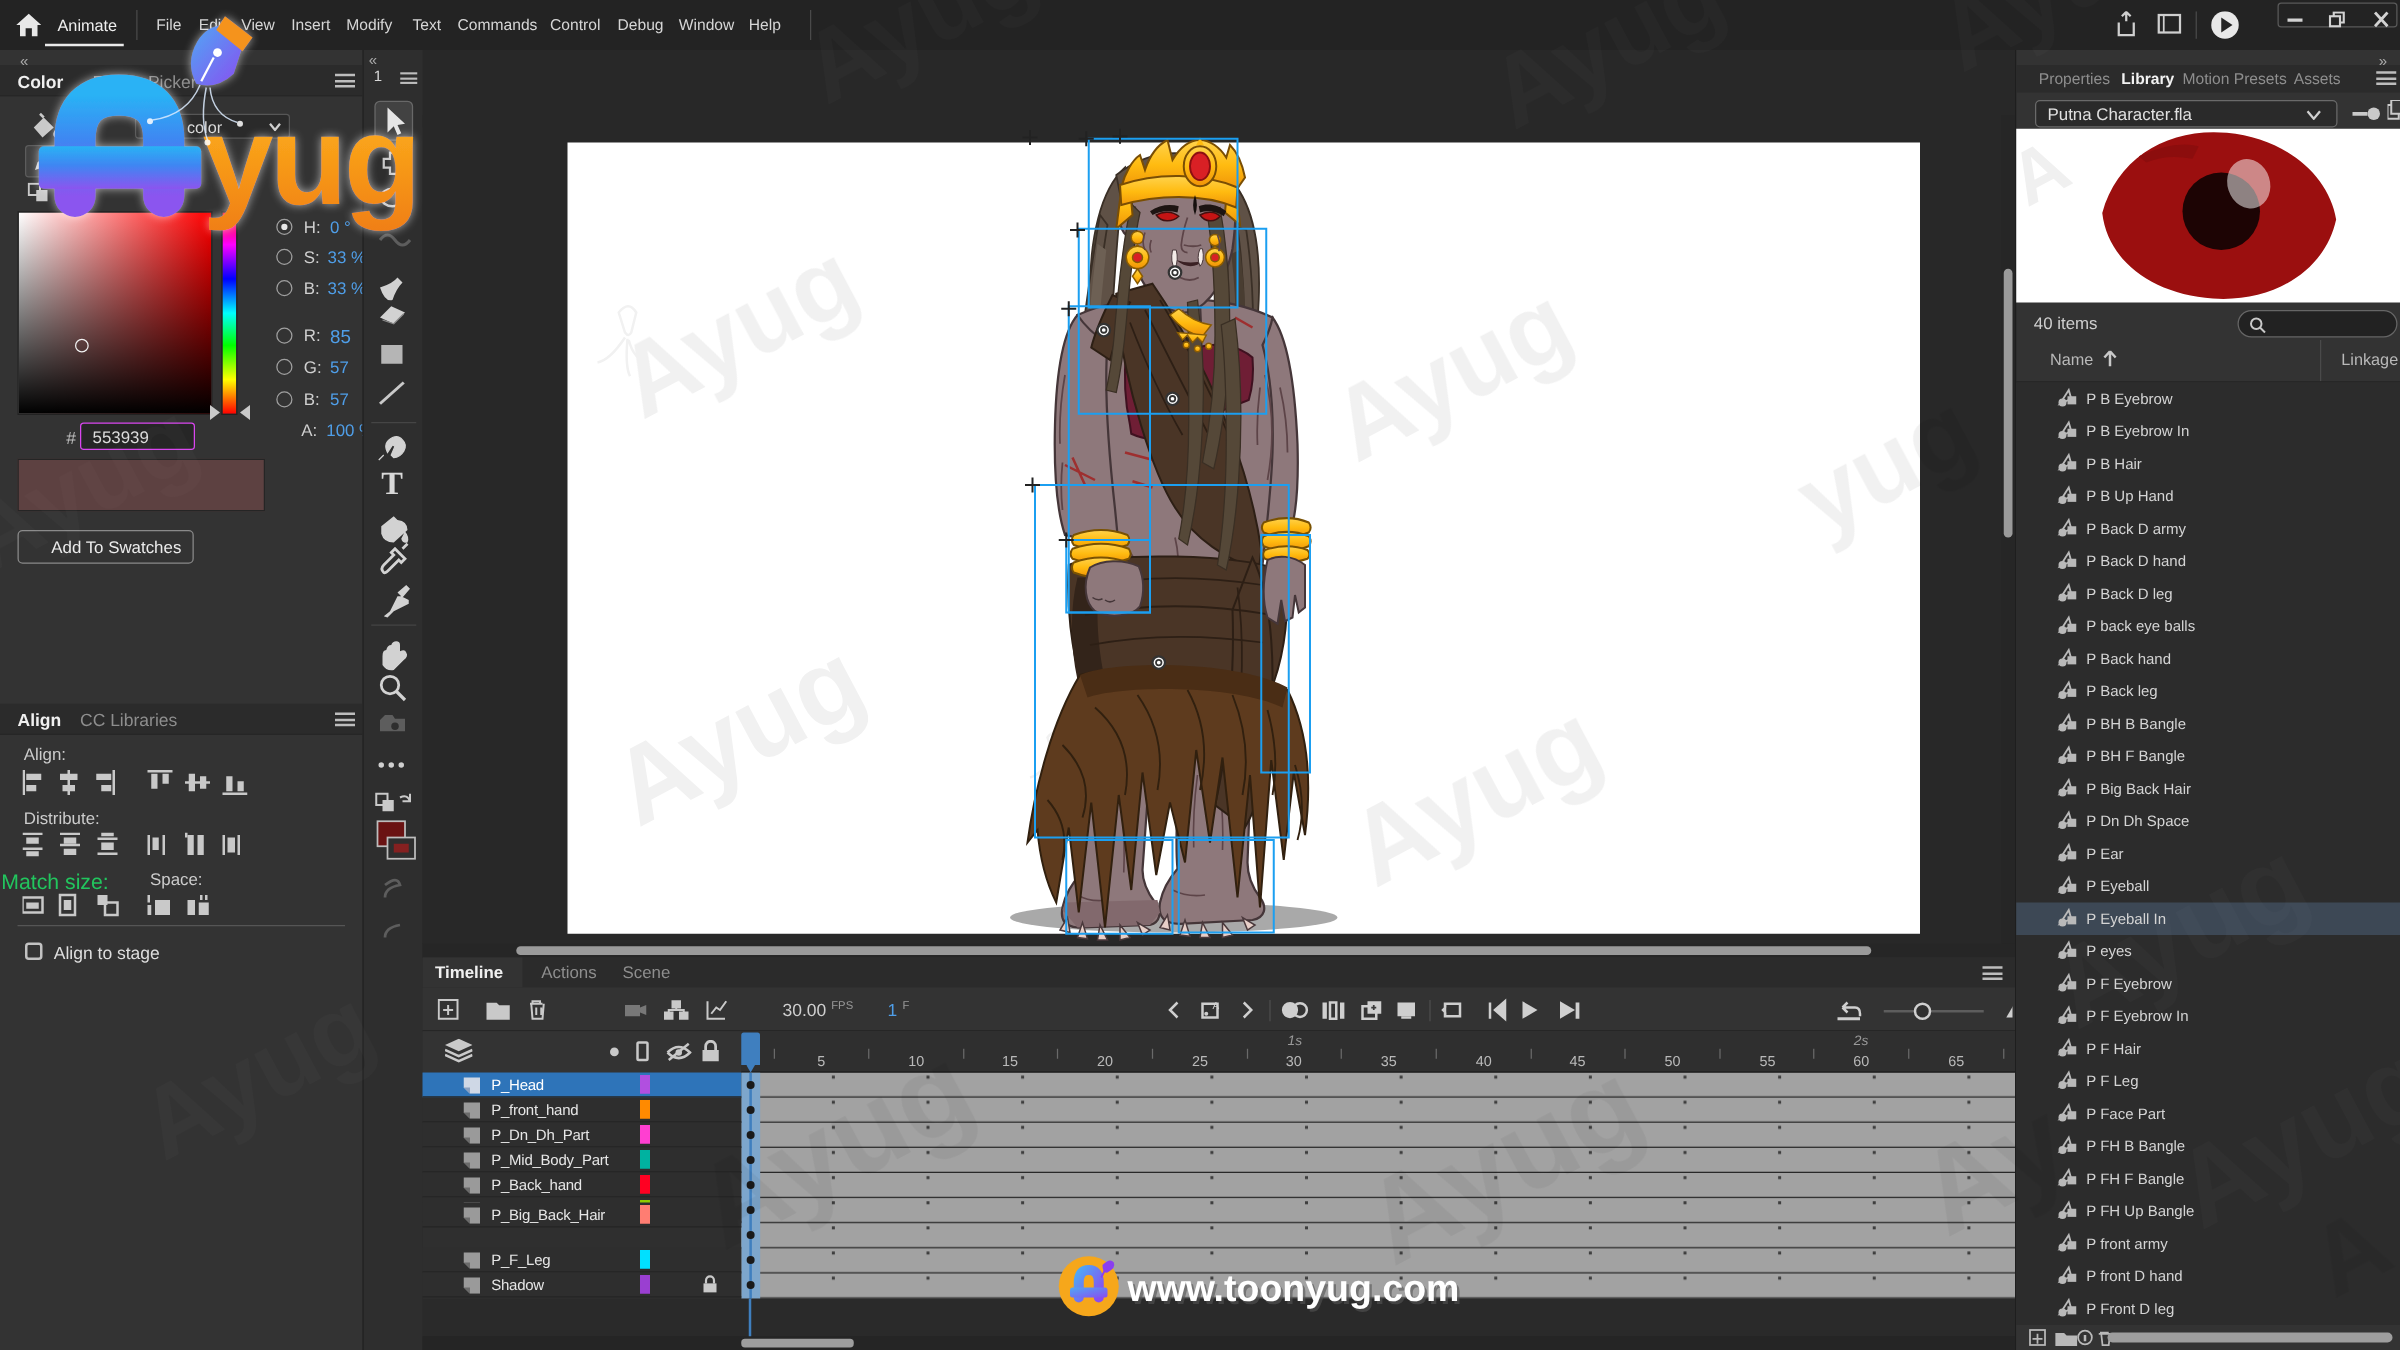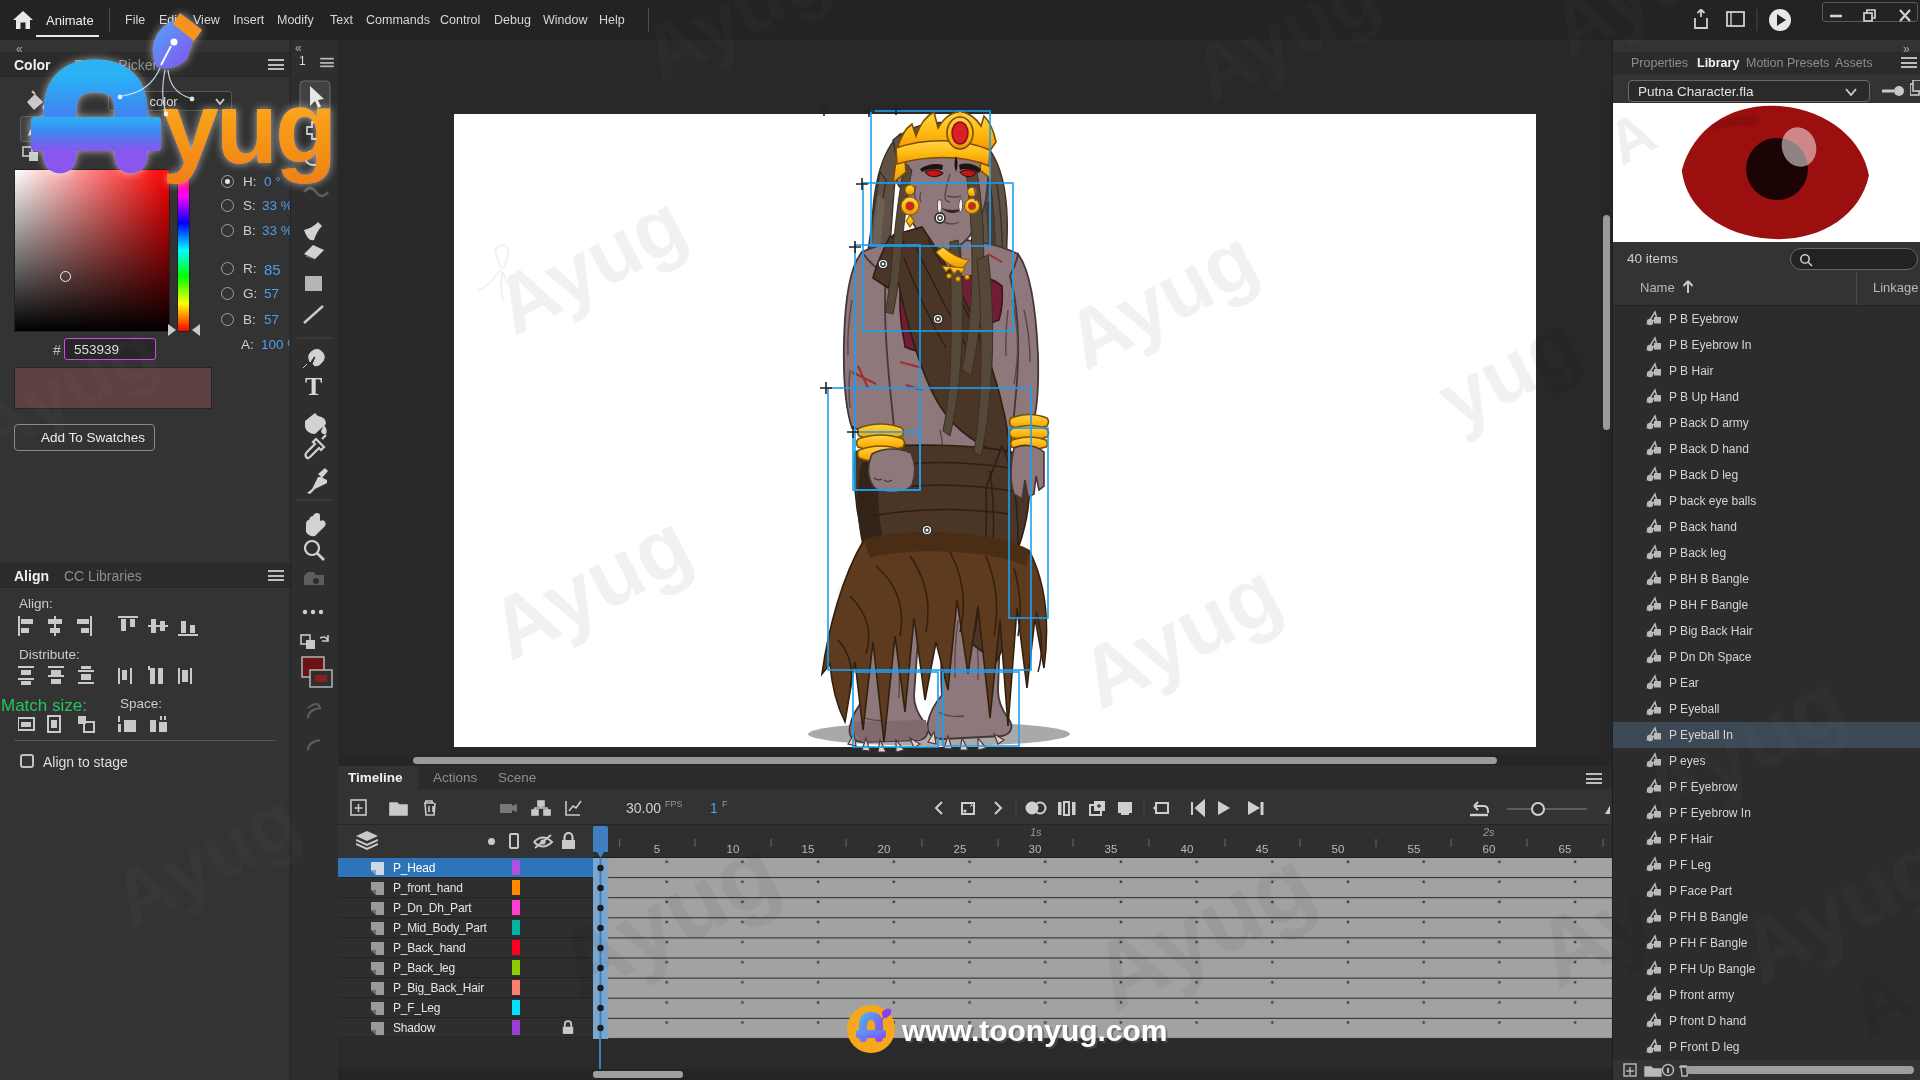--- a/index.html
+++ b/index.html
@@ -731,21 +731,21 @@
             <div class="chip" style="background:#ff0022"></div>
           </div>
         <div class="tlrow" style="top:100px">
             <svg class="abs" style="left:32px;top:3px" width="15" height="14" viewBox="0 0 15 14">
               <path d="M1 1 h13 v13 h-8 l-5 -5 z" fill="#9a9a9a"></path>
               <path d="M1 9 h5 v5" fill="#6a6a6a"></path>
             </svg>
             <span class="nm">P_Back_leg</span>
             <div class="chip" style="background:#8fcc00"></div>
           </div>
-        <div class="tlrow" style="top:120px">
+        <div class="tlrow" style="top:104px">
             <svg class="abs" style="left:32px;top:3px" width="15" height="14" viewBox="0 0 15 14">
               <path d="M1 1 h13 v13 h-8 l-5 -5 z" fill="#9a9a9a"></path>
               <path d="M1 9 h5 v5" fill="#6a6a6a"></path>
             </svg>
             <span class="nm">P_Big_Back_Hair</span>
             <div class="chip" style="background:#ff7d72"></div>
           </div>
         <div class="tlrow" style="top:140px">
             <svg class="abs" style="left:32px;top:3px" width="15" height="14" viewBox="0 0 15 14">
               <path d="M1 1 h13 v13 h-8 l-5 -5 z" fill="#9a9a9a"></path>

